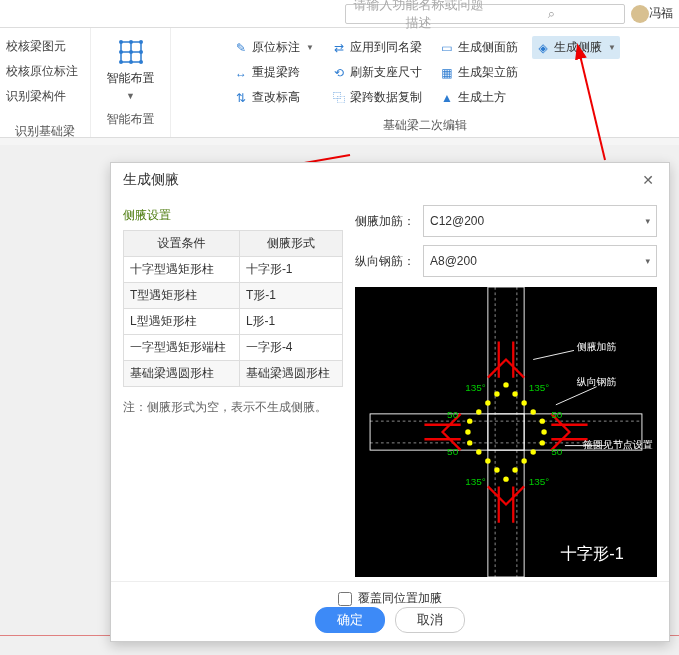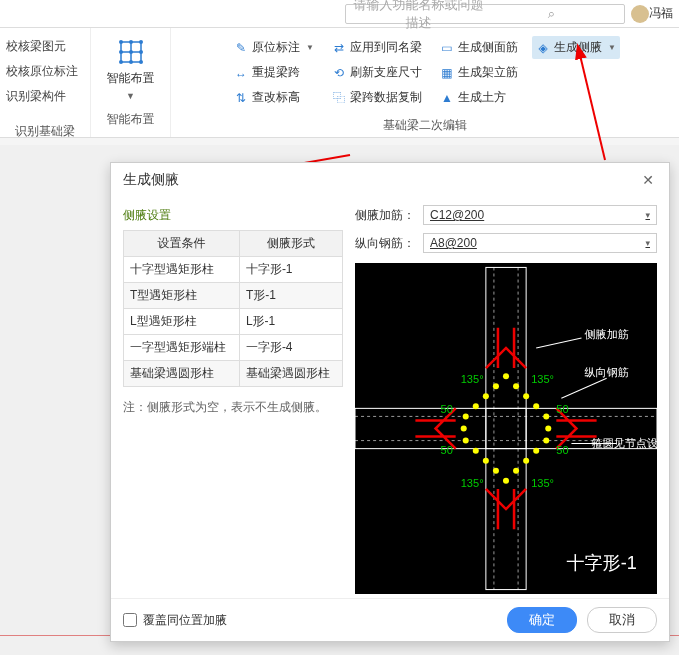--- a/index.html
+++ b/index.html
@@ -27,23 +27,23 @@
   .dlg-body { flex: 1; display: flex; padding: 4px 12px; gap: 12px; overflow: hidden; }
   .left { width: 220px; }
   .sect { font-size: 12px; color: #4d7c0f; margin: 6px 0; }
   table { width: 100%; border-collapse: collapse; font-size: 12px; }
   th, td { border: 1px solid #ddd; padding: 4px 6px; text-align: left; background: #fff; }
   th { background: #f2f2f2; text-align: center; font-weight: normal; }
   tr.odd td { background: #f7f7f7; }
   .note { font-size: 12px; color: #666; margin-top: 12px; }
   .right { flex: 1; display: flex; flex-direction: column; }
   .row { display: flex; align-items: center; gap: 8px; margin: 4px 0; font-size: 12px; }
-  .row select, .row .sel { flex: 1; height: 20px; border: 1px solid #ccc; padding: 0 6px; font-size: 12px; background: #fff; display: flex; align-items: center; justify-content: space-between; text-decoration: underline; }
+  .row select, .row .sel { flex: 1; height: 32px; border: 1px solid #ccc; padding: 0 6px; font-size: 12px; background: #fff; display: flex; align-items: center; justify-content: space-between; }
   .diagram { flex: 1; background: #000; margin-top: 6px; position: relative; overflow: hidden; }
-  .dlg-foot { display: flex; align-items: center; justify-content: space-between; padding: 8px 12px; border-top: 1px solid #eee; }
+  .dlg-foot { display: flex; align-items: center; justify-content: space-between; padding: 8px 12px; border-top: 1px solid #eee; flex-direction: column; }
   .chk { display: flex; align-items: center; gap: 6px; font-size: 12px; }
   .chk input { width: 14px; height: 14px; }
   .btns-r { display: flex; gap: 10px; }
   .btn { min-width: 70px; height: 26px; border-radius: 12px; border: 1px solid #ccc; background: #fff; display: flex; align-items: center; justify-content: center; cursor: pointer; font-size: 13px; }
   .btn.primary { background: #3d8af7; border-color: #3d8af7; color: #fff; }
   .arrow { position: absolute; pointer-events: none; }
 </style>
 </head>
 <body>
 

